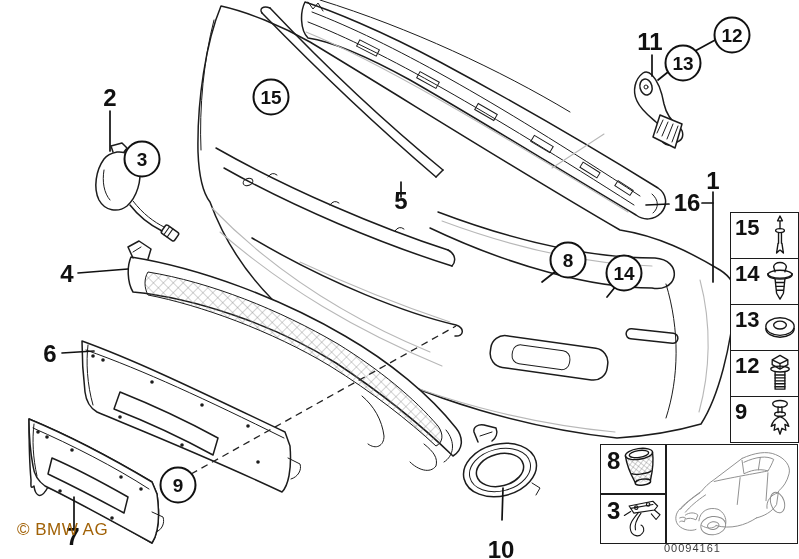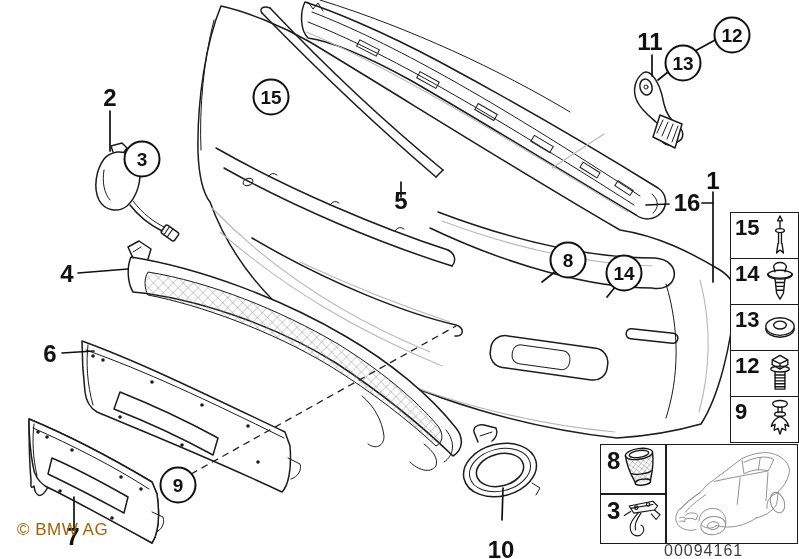--- a/index.html
+++ b/index.html
@@ -20,21 +20,21 @@
   .legend .ic{position:absolute;right:1px;top:1px;}
   
   .inset{position:absolute;background:#fff;border:1.6px solid #1c1c1c;z-index:4;}
   .inset .num{position:absolute;left:6px;top:2px;font-weight:bold;font-size:24px;color:#111;}
   #box-buffer{left:600px;top:444px;width:64px;height:48px;}
   #box-bracket{left:600px;top:493.5px;width:64px;height:48px;}
   #box-car{left:665.5px;top:444px;width:130px;height:97.5px;}
   
   .copyright{position:absolute;left:17px;top:520px;font-size:17px;color:#a16207;
       letter-spacing:.5px;z-index:5;}
-  .diagramno{position:absolute;left:664px;top:542px;font-size:16px;color:#3f3f3f;
+  .diagramno{position:absolute;left:664px;top:542px;font-size:11px;color:#3f3f3f;
       letter-spacing:1px;z-index:5;}
   svg{display:block;}
   .k{fill:none;stroke:#1c1c1c;stroke-width:1.5;stroke-linecap:round;stroke-linejoin:round;}
   .kw{fill:#fff;stroke:#1c1c1c;stroke-width:1.5;stroke-linejoin:round;}
   .t{fill:none;stroke:#1c1c1c;stroke-width:1;stroke-linecap:round;}
   .g{fill:none;stroke:#b8b8b8;stroke-width:1.1;stroke-linecap:round;}
   .ld{fill:none;stroke:#111;stroke-width:1.7;stroke-linecap:round;}
   .cg{fill:none;stroke:#8c8c8c;stroke-width:1;stroke-linecap:round;stroke-linejoin:round;}
   .hw{fill:none;stroke:#161616;stroke-width:1.4;stroke-linecap:round;stroke-linejoin:round;}
 </style>

